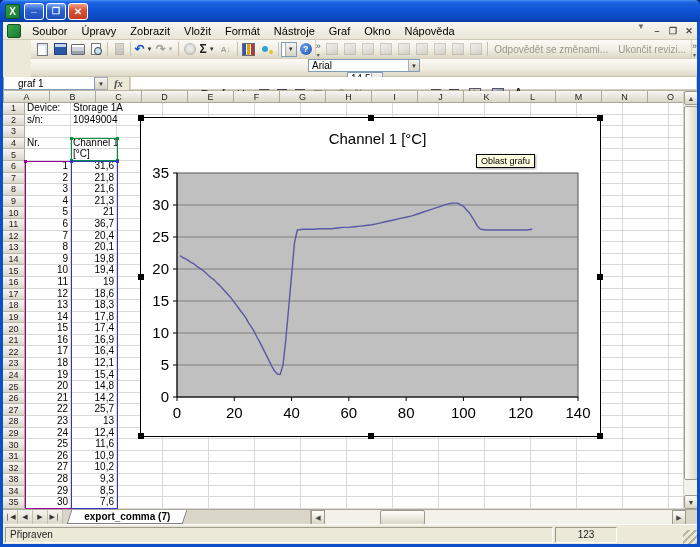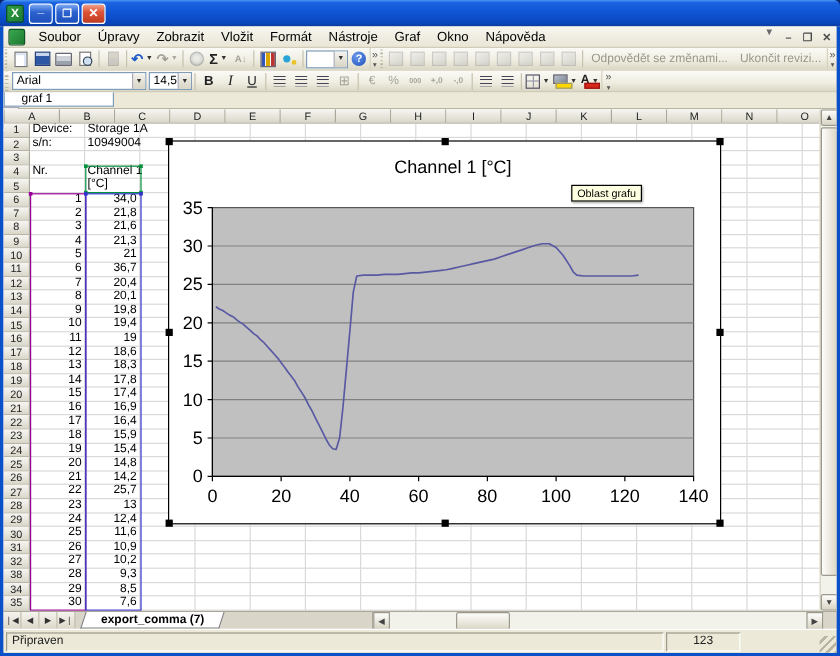--- a/index.html
+++ b/index.html
@@ -37,23 +37,23 @@
   .menu-item { padding:0 7px; display:flex; align-items:center; color:#000; cursor:default;text-align:right; }
   .menu-spacer { flex:1; }
   .question-box { color:#9a968a; font-size:11px; display:flex; align-items:center; padding-right:3px; }
   .q-arrow { color:#6b6b6b; font-size:8px; padding:0 4px; }
   .mini-ctl { width:16px; display:flex; align-items:center; justify-content:center; color:#4a4a4a; font-size:9px; font-weight:bold; }
   .mini-ctl.m::before { content:"–"; }
   .mini-ctl.r::before { content:"❐"; }
   .mini-ctl.x::before { content:"✕"; }
 
   
-  .toolbar { display:flex; align-items:center; background:linear-gradient(180deg,#fbfaf6 0%,#f0eee2 55%,#dcd8c6 100%); }
+  .toolbar { display:flex; align-items:center; background:linear-gradient(180deg,#fbfaf6 0%,#f0eee2 55%,#dcd8c6 100%);margin-left:28px; }
   .tb-std { height:19px; border-bottom:1px solid #d5d1bd; }
-  .tb-fmt { height:18px; border-bottom:1px solid #c9c5b2; }
+  .tb-fmt { height:18px; border-bottom:1px solid #c9c5b2;flex-direction:column; }
   .grip { width:5px; height:100%; margin-right:2px;
     background:repeating-linear-gradient(180deg,transparent 0 2px,#b9b5a2 2px 3px); background-size:3px 100%; background-position:1px 2px; background-repeat:repeat-y; }
   .tsep { width:1px; height:14px; background:#c6c2ae; margin:0 2px; }
   .tbtn { height:17px; min-width:18px; display:flex; align-items:center; justify-content:center;
     border:1px solid transparent; border-radius:2px; position:relative; font-size:11px; color:#222; }
   .tbtn.dis { opacity:.38; filter:grayscale(.8); }
   .dd { font-size:6px; color:#333; padding:0 1px 0 2px; }
   .chev { width:11px; height:100%; display:flex; flex-direction:column; align-items:center; justify-content:center; color:#555; font-size:6px; border-left:1px solid #d5d1bd; }
   .chev::before { content:"»"; font-size:9px; }
   .chev::after { content:"▾"; }
@@ -93,21 +93,21 @@
   .tbtn[data-name="increase-decimal-button"]::before { content:"+,0"; font-size:7px; font-weight:bold; }
   .tbtn[data-name="decrease-decimal-button"]::before { content:"-,0"; font-size:7px; font-weight:bold; }
   .tbtn[data-name="borders-button"]::before { content:""; width:10px; height:10px; border:1px solid #556;
     background:linear-gradient(#99a 0 0) center/100% 1px no-repeat, linear-gradient(#99a 0 0) center/1px 100% no-repeat; }
   .tbtn[data-name="fill-color-button"]::before { content:""; width:10px; height:6px; background:linear-gradient(135deg,#b8c0cc,#7c8694); border:1px solid #556; margin-bottom:4px; }
   .tbtn[data-name="fill-color-button"]::after { content:""; position:absolute; bottom:1px; left:2px; width:12px; height:3px; background:#ffd700; border:1px solid #997; }
   .tbtn[data-name="font-color-button"]::before { content:"A"; font-weight:bold; font-size:10px; margin-bottom:3px; }
   .tbtn[data-name="font-color-button"]::after { content:""; position:absolute; bottom:1px; left:3px; width:11px; height:3px; background:#d62718; border:1px solid #911; }
 
   
-  .formulabar { height:14px; background:#ece9d8; border-bottom:1px solid #b9b5a2; display:flex; align-items:stretch; font-size:10px;flex-direction:column; }
+  .formulabar { height:14px; background:#ece9d8; border-bottom:1px solid #b9b5a2; display:flex; align-items:stretch; font-size:10px; }
   .namebox { width:92px; background:#fff; border:1px solid #7f9db9; border-top:none; display:flex; align-items:center; padding-left:14px; }
   .namebox-dd { width:13px; background:linear-gradient(180deg,#f4f3ee,#d8d4c4); border:1px solid #aab; border-left:none; color:#333; font-size:6px; display:flex; align-items:center; justify-content:center; }
   .namebox-dd::before { content:"▼"; }
   .fx { width:22px; display:flex; align-items:center; justify-content:center; font-family:"Liberation Serif",serif; font-style:italic; font-weight:bold; color:#444; border-right:1px solid #c6c2ae; }
   .fx::before { content:"fx"; }
   .formula-field { flex:1; background:#fff; border:1px solid #d2cfc0; border-top:none; }
 
   
   .sheet-area { position:relative; width:694px; height:418px; background:#fff; overflow:hidden; }
   .hdr-bg { background:linear-gradient(180deg,#f6f5f1 0%,#e6e4da 60%,#d9d6c9 100%); }
@@ -404,21 +404,21 @@
           <span class="cell" data-name="cell"></span>
           <span class="cell" data-name="cell"></span>
           <span class="cell" data-name="cell"></span>
           <span class="cell" data-name="cell"></span>
           <span class="cell" data-name="cell"></span>
           <span class="cell" data-name="cell"></span>
         </div>
         <div class="srow" data-name="sheet-row">
           <span class="row-h hdr-bg" data-name="row-header">6</span>
           <span class="cell num" data-name="cell">1</span>
-          <span class="cell num" data-name="cell">34,0</span>
+          <span class="cell num" data-name="cell">31,6</span>
           <span class="cell" data-name="cell"></span>
           <span class="cell" data-name="cell"></span>
           <span class="cell" data-name="cell"></span>
           <span class="cell" data-name="cell"></span>
           <span class="cell" data-name="cell"></span>
           <span class="cell" data-name="cell"></span>
           <span class="cell" data-name="cell"></span>
           <span class="cell" data-name="cell"></span>
           <span class="cell" data-name="cell"></span>
           <span class="cell" data-name="cell"></span>
@@ -710,21 +710,21 @@
           <span class="cell" data-name="cell"></span>
           <span class="cell" data-name="cell"></span>
           <span class="cell" data-name="cell"></span>
           <span class="cell" data-name="cell"></span>
           <span class="cell" data-name="cell"></span>
           <span class="cell" data-name="cell"></span>
         </div>
         <div class="srow" data-name="sheet-row">
           <span class="row-h hdr-bg" data-name="row-header">23</span>
           <span class="cell num" data-name="cell">18</span>
-          <span class="cell num" data-name="cell">15,9</span>
+          <span class="cell num" data-name="cell">12,1</span>
           <span class="cell" data-name="cell"></span>
           <span class="cell" data-name="cell"></span>
           <span class="cell" data-name="cell"></span>
           <span class="cell" data-name="cell"></span>
           <span class="cell" data-name="cell"></span>
           <span class="cell" data-name="cell"></span>
           <span class="cell" data-name="cell"></span>
           <span class="cell" data-name="cell"></span>
           <span class="cell" data-name="cell"></span>
           <span class="cell" data-name="cell"></span>

